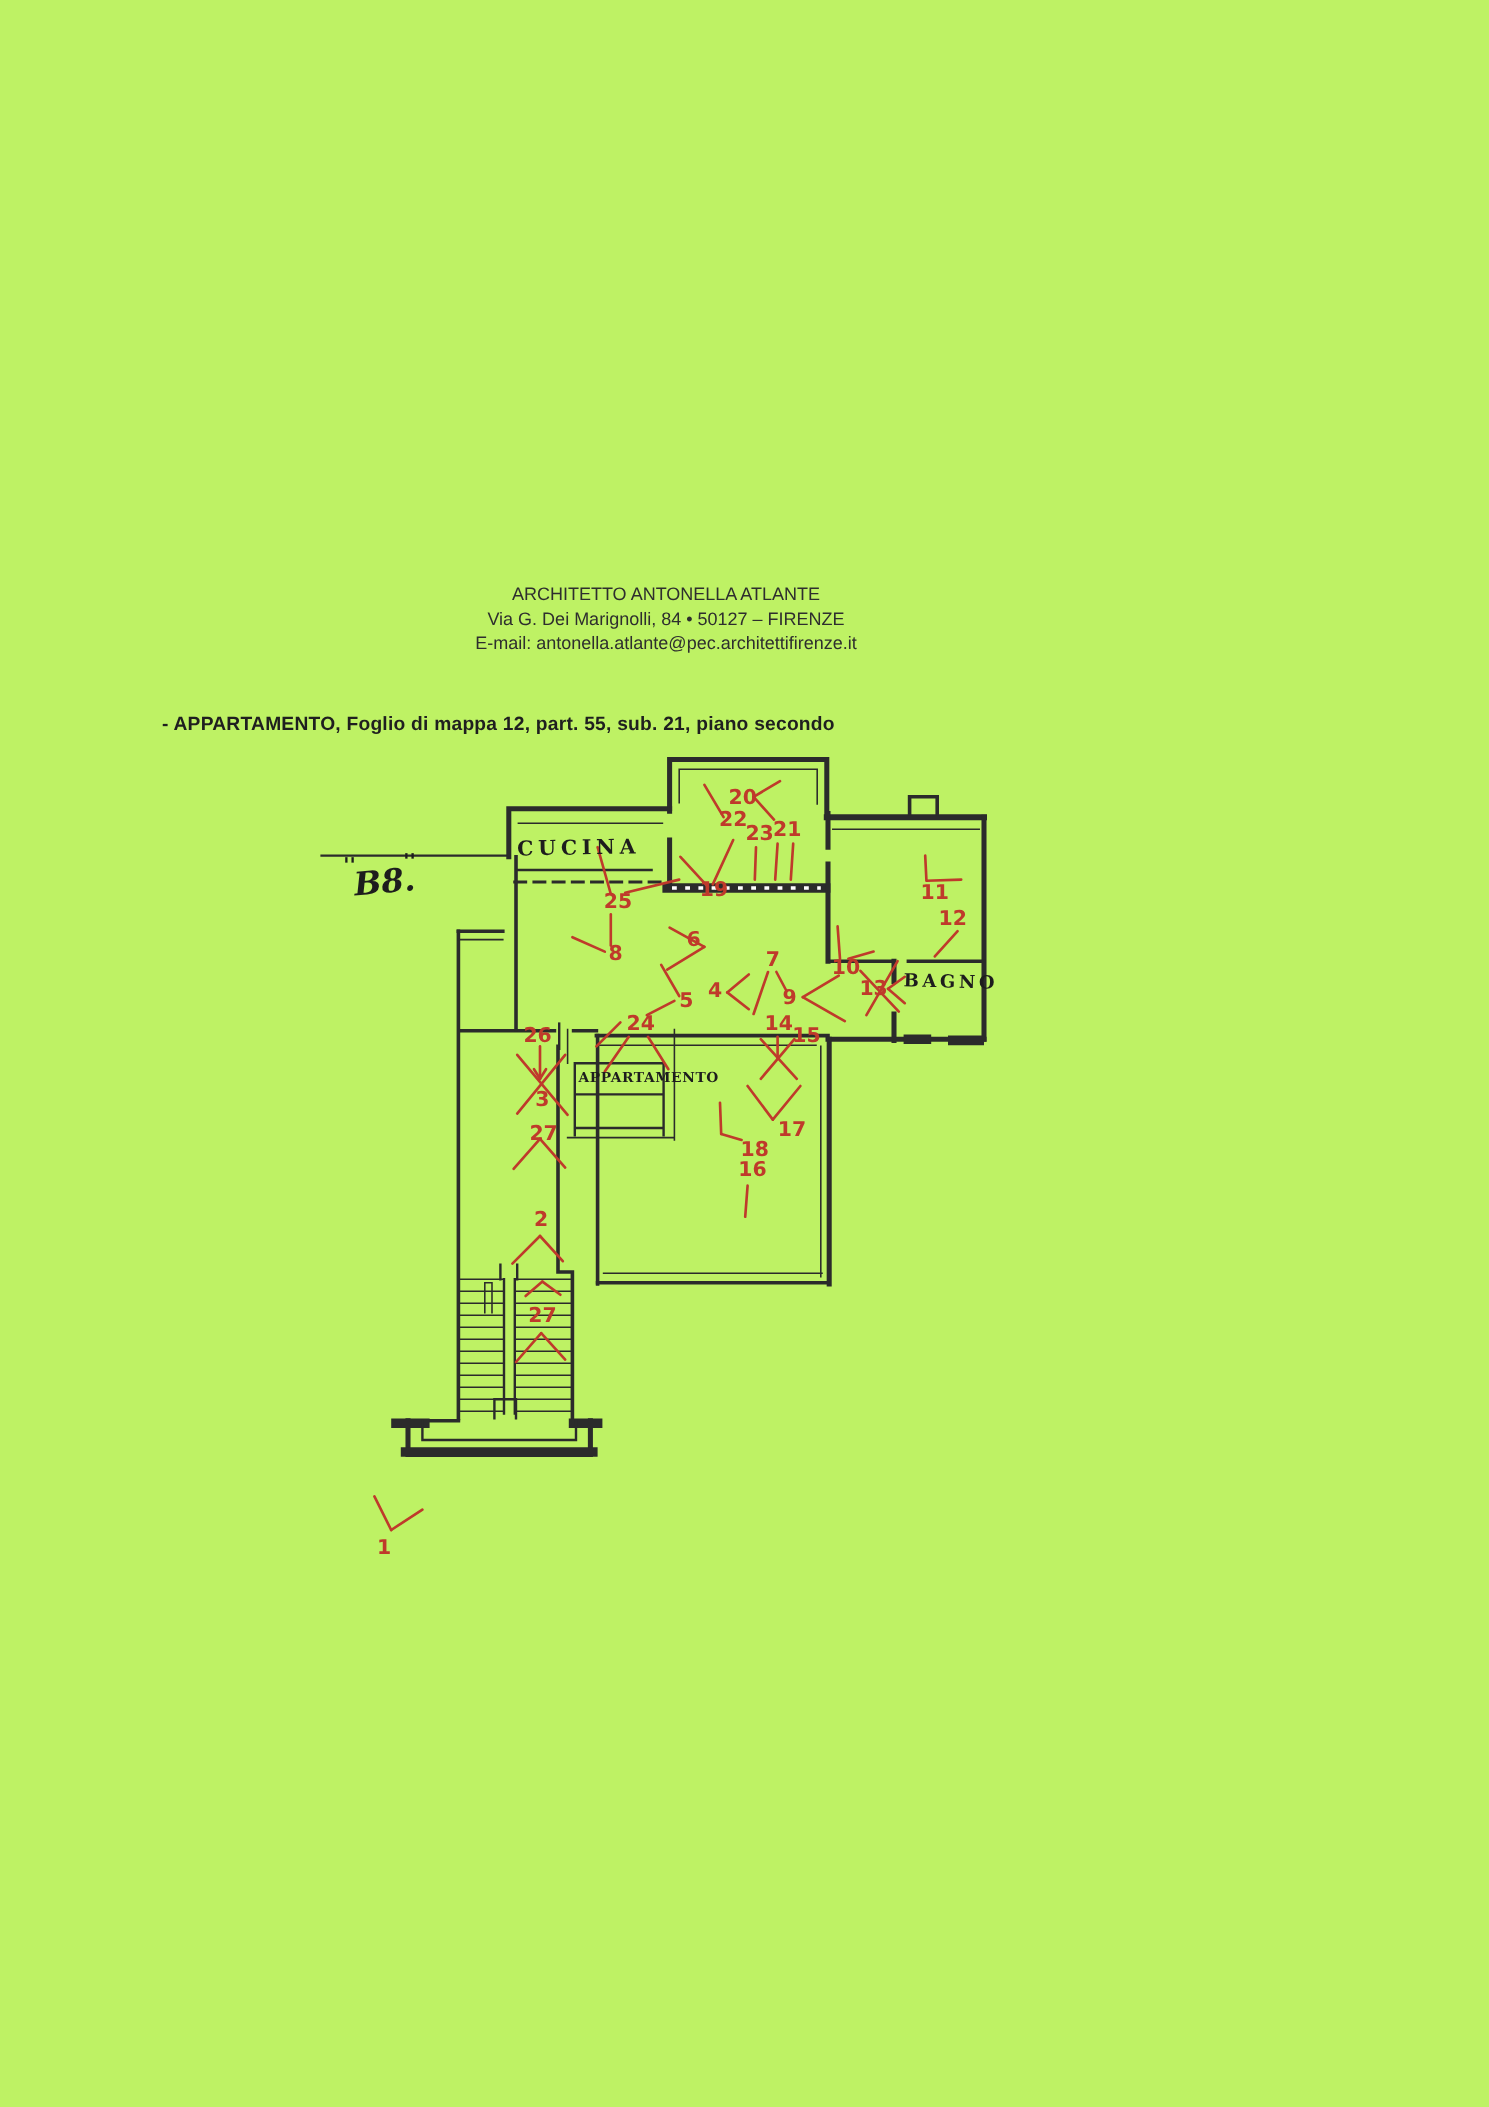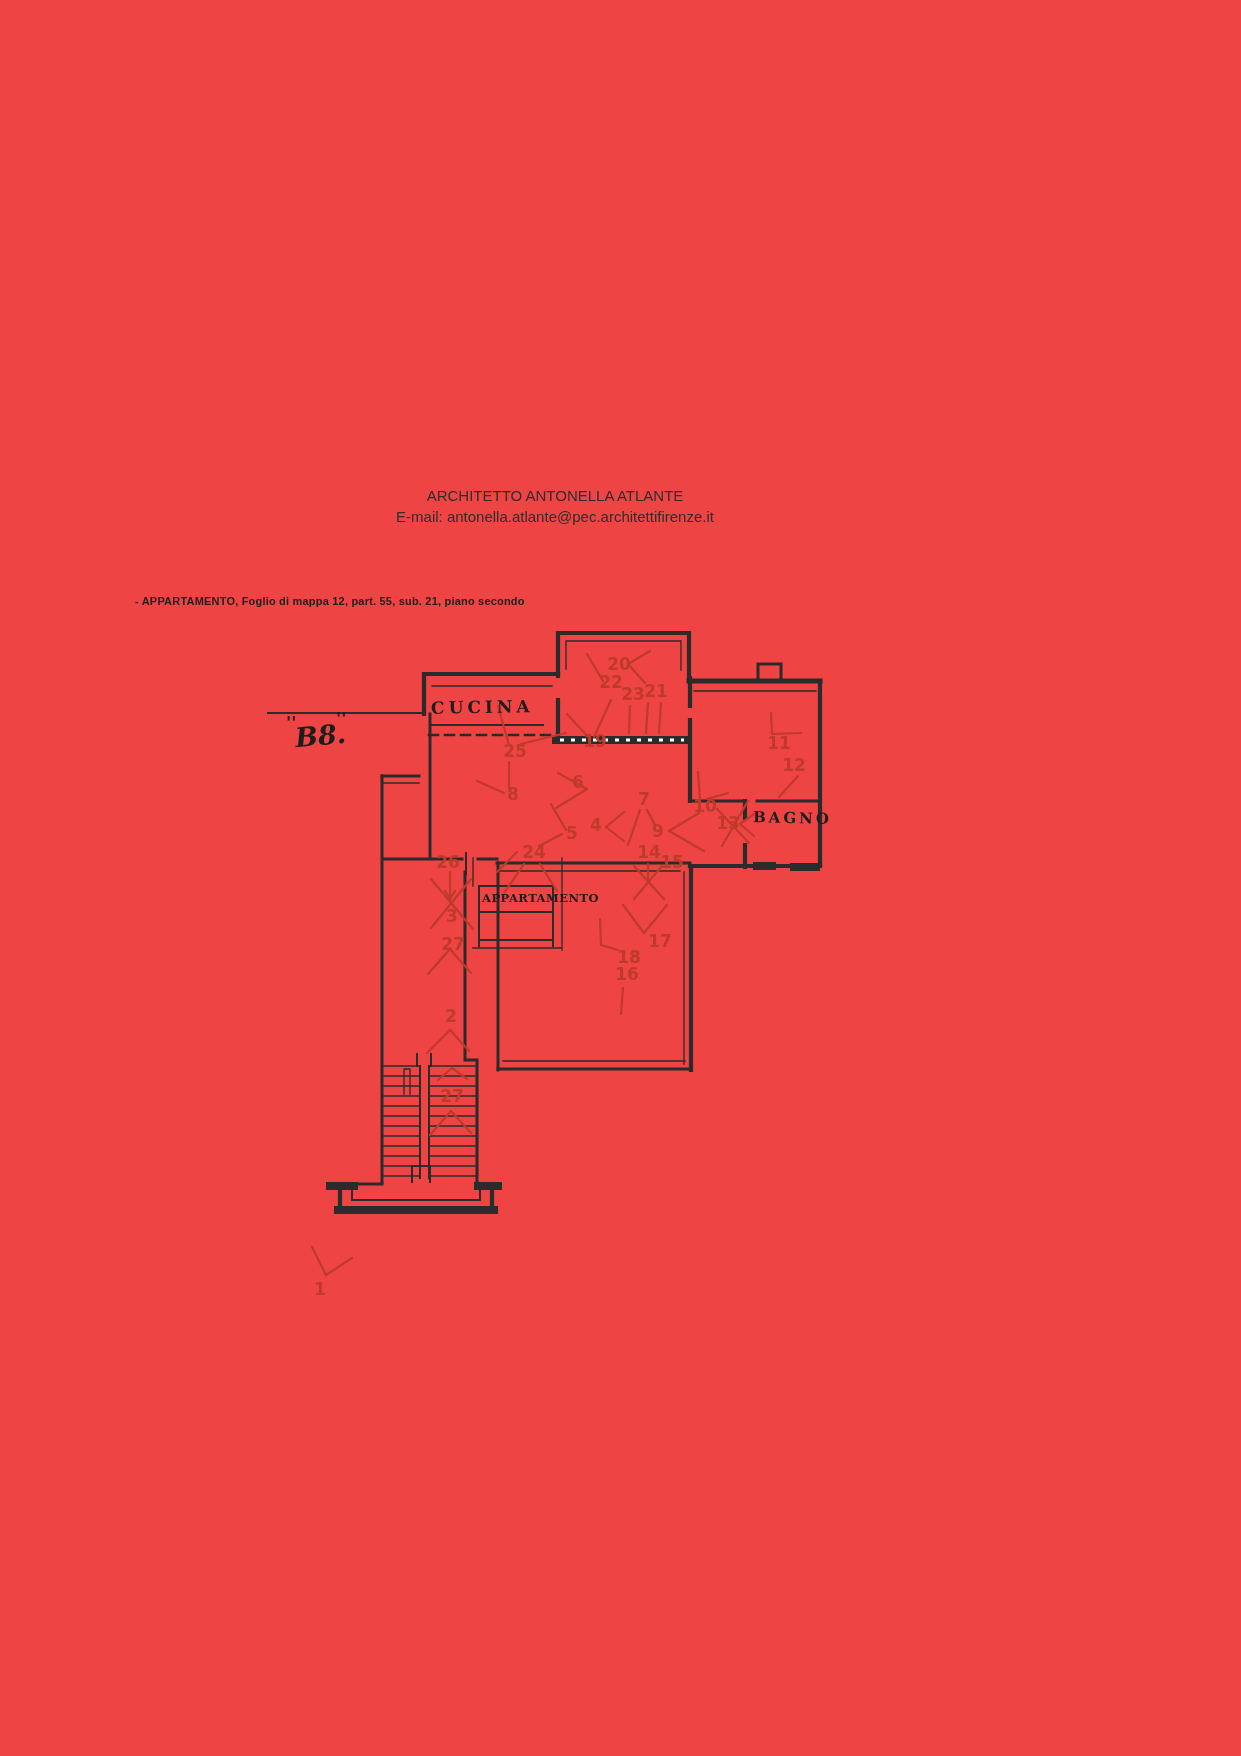--- a/index.html
+++ b/index.html
@@ -1,20 +1,20 @@
 <!DOCTYPE html>
 <html><head>
 <meta charset="utf-8">
 <style>
   html,body{margin:0;padding:0;background:#e8e8e8;}
-  .page{position:relative;width:1241px;height:1756px;background:#ef4444;margin:0 auto;overflow:hidden;
+  .page{position:relative;width:1241px;height:1756px;background:#bef264;margin:0 auto;overflow:hidden;
         font-family:"Liberation Sans",sans-serif;color:#222;}
   .letterhead{position:absolute;left:255px;top:486px;width:600px;text-align:center;
               font-size:15px;line-height:1.38;color:#2e2e2e;}
-  .doc-title{position:absolute;left:135px;top:595px;font-size:11px;font-weight:bold;color:#1f1f1f;
+  .doc-title{position:absolute;left:135px;top:595px;font-size:16px;font-weight:bold;color:#1f1f1f;
              letter-spacing:0.2px;}
   .plan{position:absolute;left:0;top:0;width:1241px;height:1756px;}
   svg{position:absolute;left:0;top:0;}
   .ink{stroke:#2b2b2b;fill:none;stroke-linecap:square;}
   .w1{stroke-width:1.3px;}
   .w2{stroke-width:2px;}
   .w3{stroke-width:3px;}
   .w4{stroke-width:4.2px;}
   .w5{stroke-width:5px;}
   .w7{stroke-width:8px;}
@@ -32,20 +32,21 @@
   .lbl-riposti{left:482px;top:891px;font-size:11.5px;letter-spacing:0.5px;}
   .lbl-bagno{left:753px;top:809px;font-size:15px;letter-spacing:3px;transform:rotate(1.5deg);}
 </style>
 </head>
 <body>
 
 <div class="page">
 
   <div class="letterhead">
     <div>ARCHITETTO ANTONELLA ATLANTE</div>
+    <div>Via G. Dei Marignolli, 84 • 50127 – FIRENZE</div>
     <div>E-mail: antonella.atlante@pec.architettifirenze.it</div>
   </div>
 
   <div class="doc-title">- APPARTAMENTO, Foglio di mappa 12, part. 55, sub. 21, piano secondo</div>
 
   <div class="plan">
     <svg width="1241" height="1756" viewBox="0 0 1241 1756">
       <g>
 
         <path class="ink w2" d="M268,713 H424"></path>

